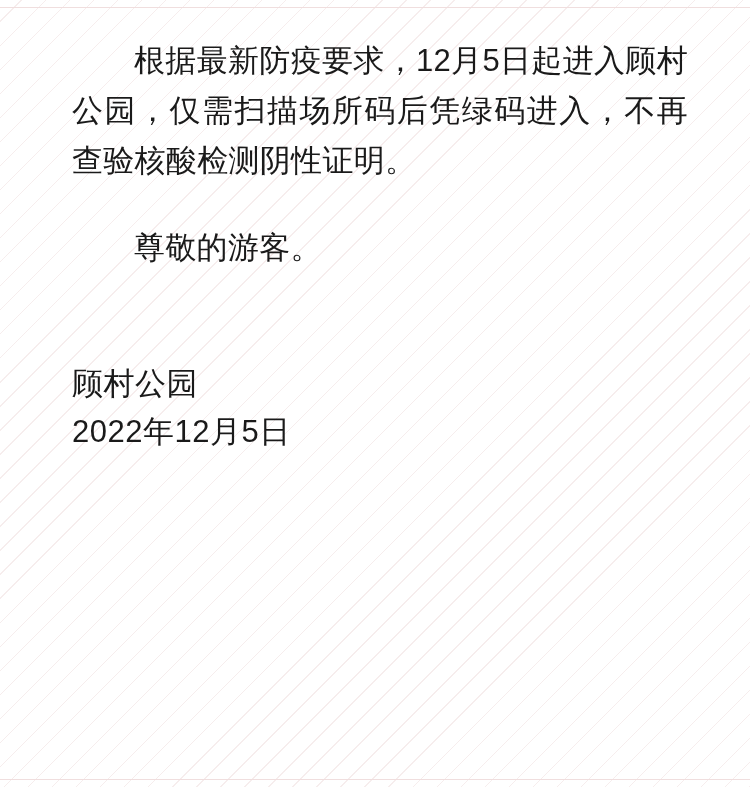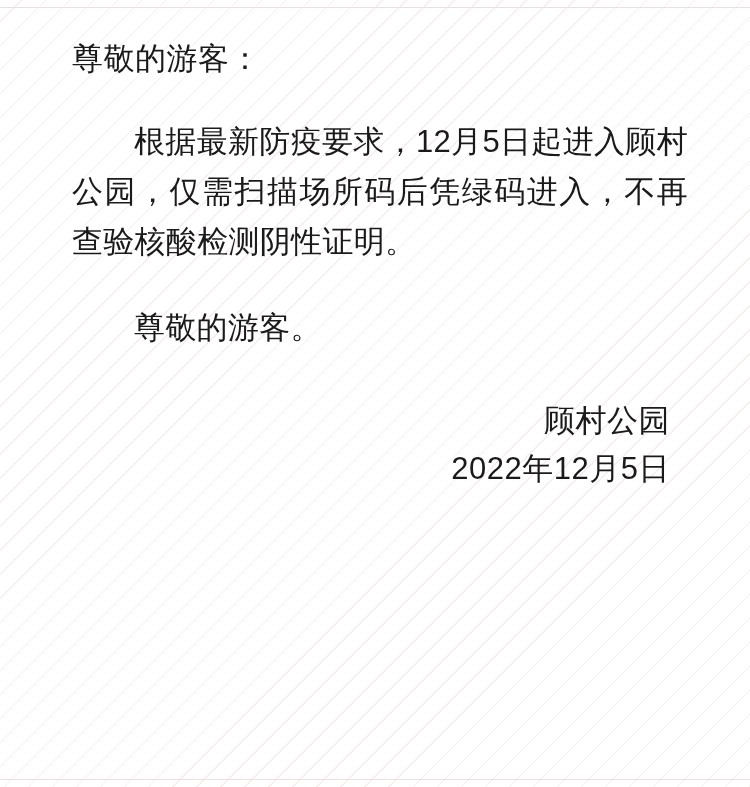--- a/index.html
+++ b/index.html
@@ -71,40 +71,39 @@
     text-indent: 2em;
     text-align: justify;
     text-justify: inter-ideograph;
   }
 
   .para-short {
     margin-bottom: 30px;
   }
 
   .signature {
-    margin-top: 44px;
-    text-align: right;
+    margin-top: 87px;
+    text-align: left;
     padding-right: 18px;
   }
   .sign-line {
     font-size: 31px;
     line-height: 1.55;
     letter-spacing: 0.5px;
   }
 </style>
 </head>
 <body>
 
 <div class="notice-card">
 
   <div class="edge-rule-top"></div>
 
   <div class="content">
 
-    <p class="salutation">尊敬的游客：</p>
 
     <p class="para">根据最新防疫要求，12月5日起进入顾村公园，仅需扫描场所码后凭绿码进入，不再查验核酸检测阴性证明。</p>
 
 
     <p class="para para-short">尊敬的游客。</p>
 
     <div class="signature">
       <div class="sign-line">顾村公园</div>
       <div class="sign-line">2022年12月5日</div>
     </div>

